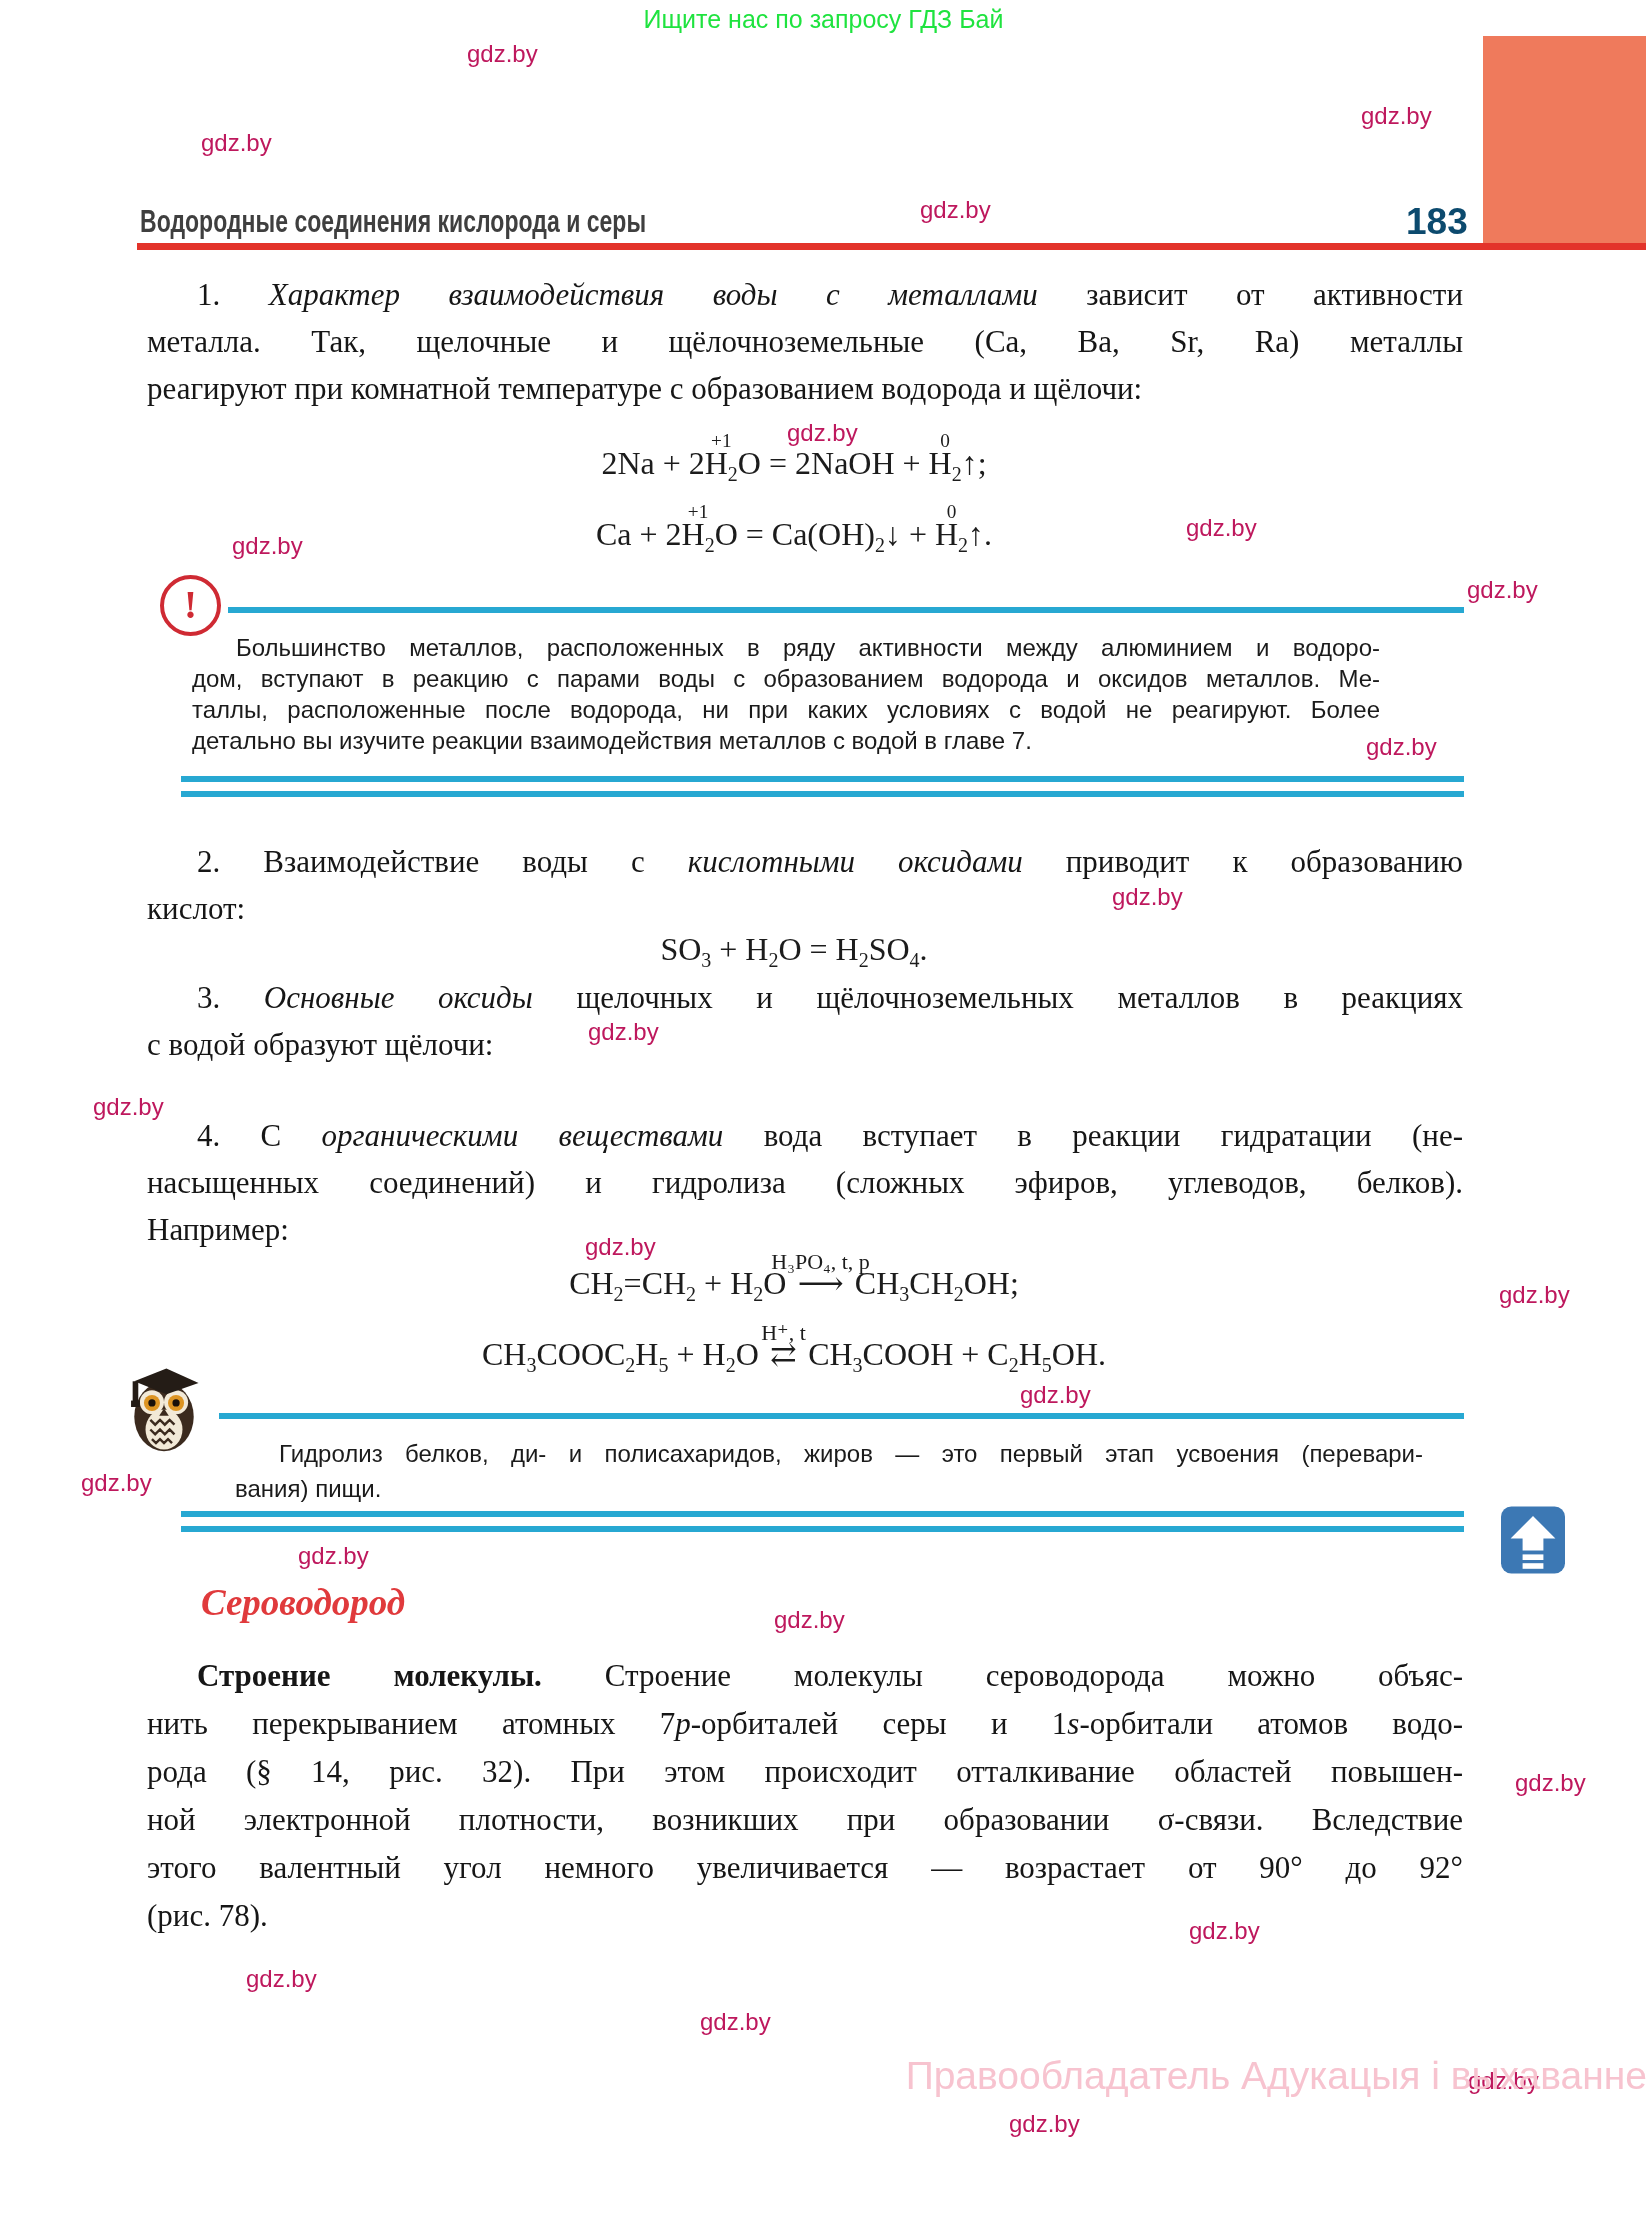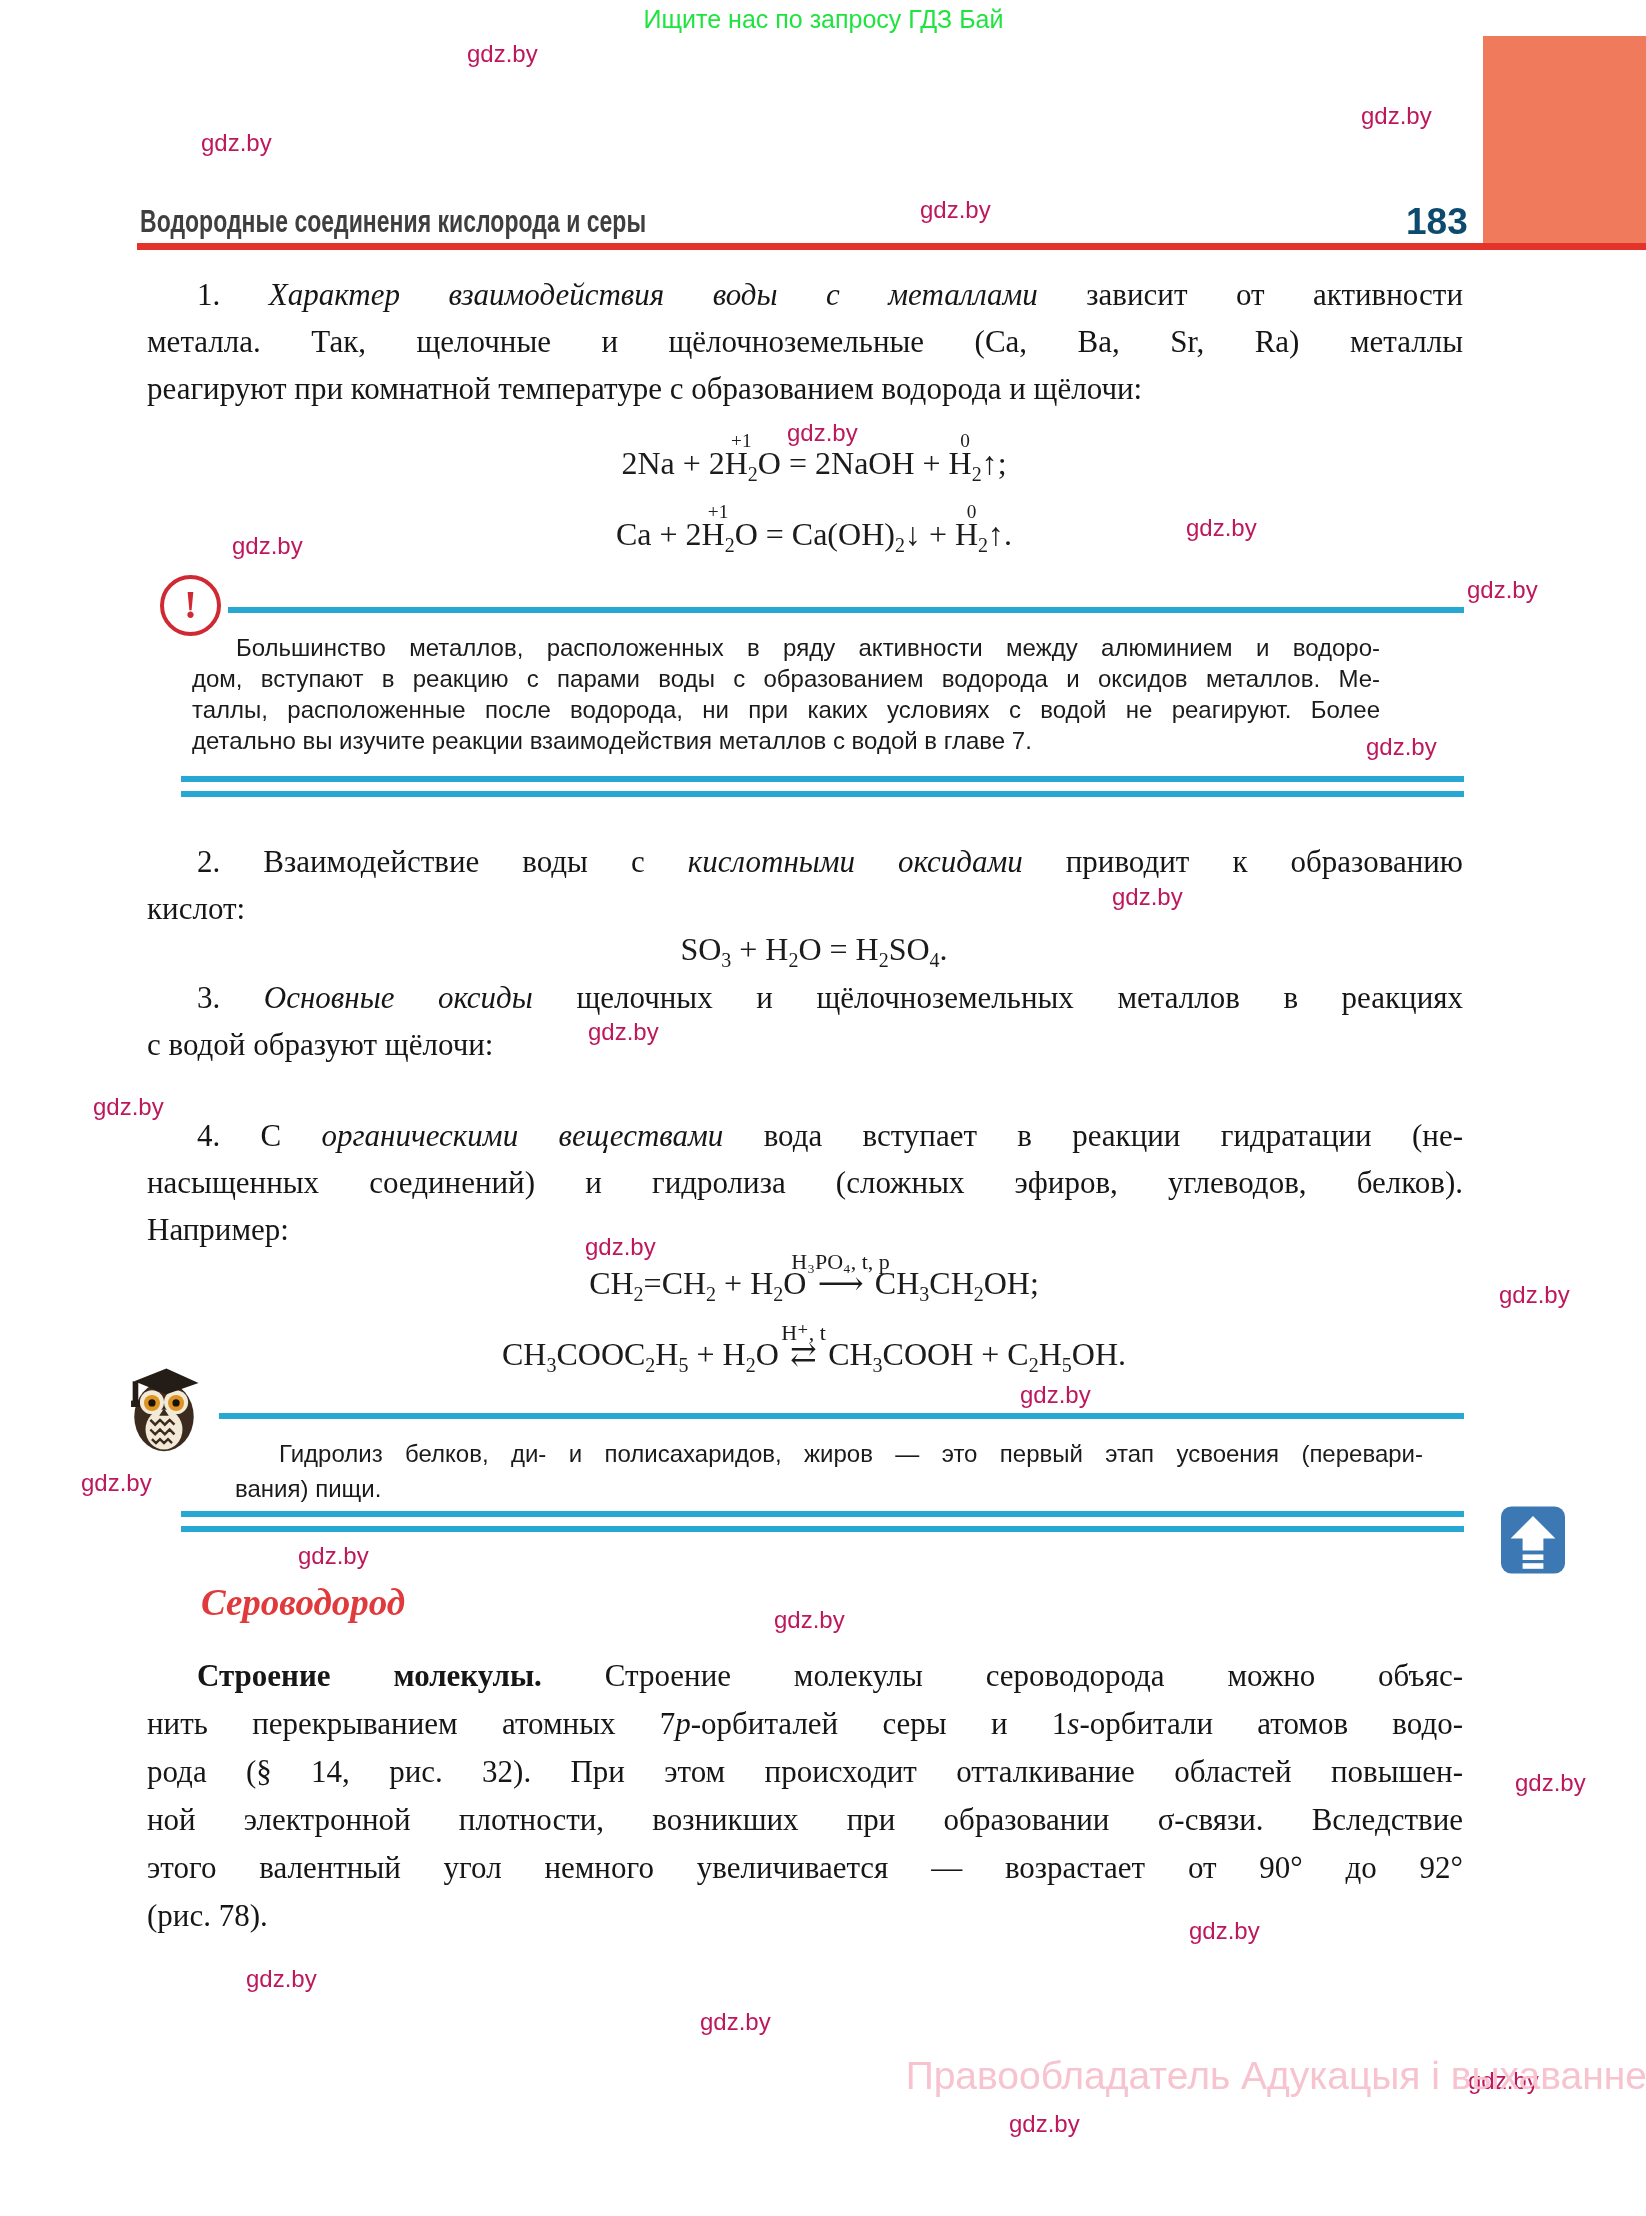--- a/index.html
+++ b/index.html
@@ -20,21 +20,21 @@
            font-size:37px;font-weight:700;color:#0c4a6e;}
   .red-rule{position:absolute;left:137px;top:243px;width:1510px;height:7.3px;background:#e3332a;}
 
   .bodyblock{position:absolute;left:147px;width:1316px;font-size:31px;line-height:47px;color:#161616;}
   .line{white-space:normal;}
   .line.jline{text-align:justify;text-align-last:justify;}
   .line.ind{text-indent:50px;}
   .i{font-style:italic;}
   .b{font-weight:700;}
 
-  .eq{position:absolute;left:156px;width:1316px;text-align:center;font-size:32px;color:#1c1c1c;}
+  .eq{position:absolute;left:136px;width:1316px;text-align:center;font-size:32px;color:#1c1c1c;}
   .tok{position:relative;display:inline;}
   .tok sub{font-size:20px;}
   .tok .over{position:absolute;bottom:calc(100% - 8px);left:50%;transform:translateX(-50%);
              font-size:22px;line-height:1;white-space:nowrap;color:#1c1c1c;}
   .tok .over.ox{font-size:19.3px;bottom:calc(100% - 4.8px);}
   .tok.pad{padding:0 11.3px;}
 
   .tline{position:absolute;background:#27a8d2;height:6.4px;}
   .tline.thin{height:5.6px;}
 

